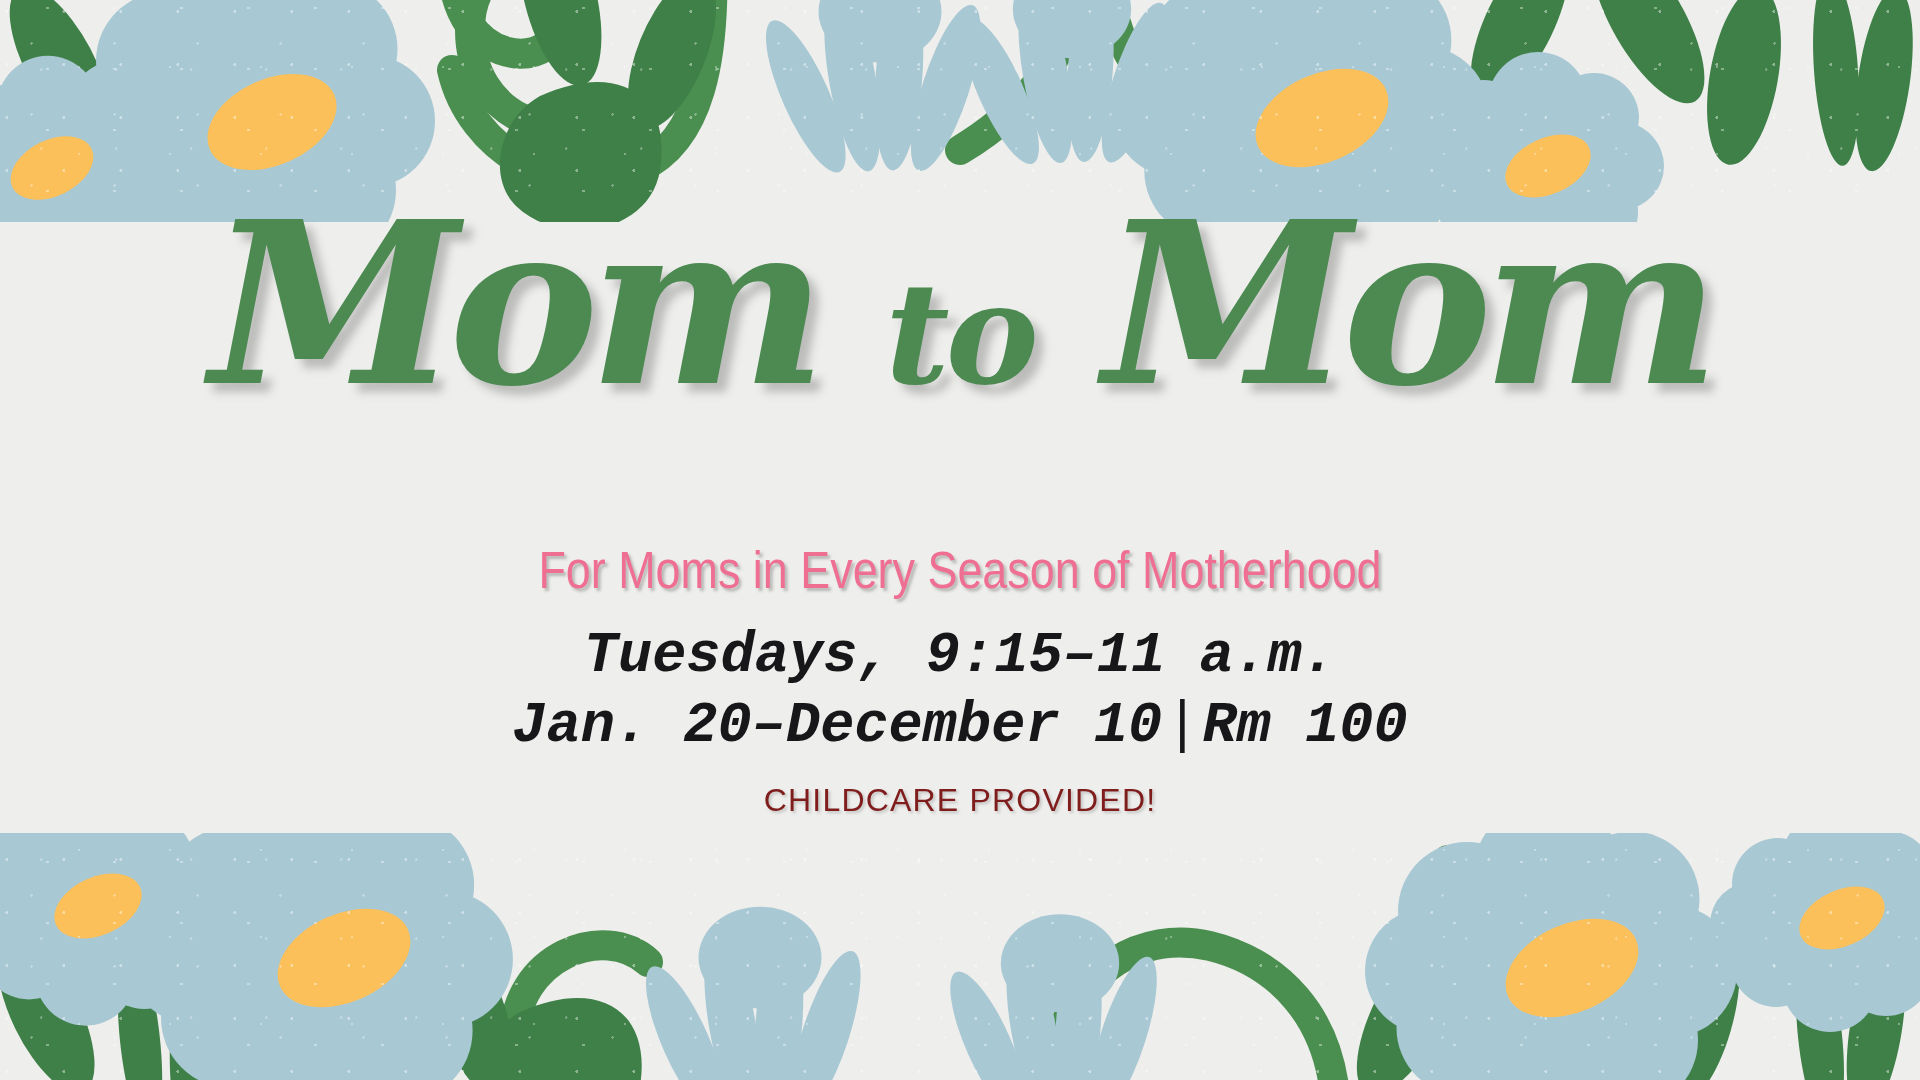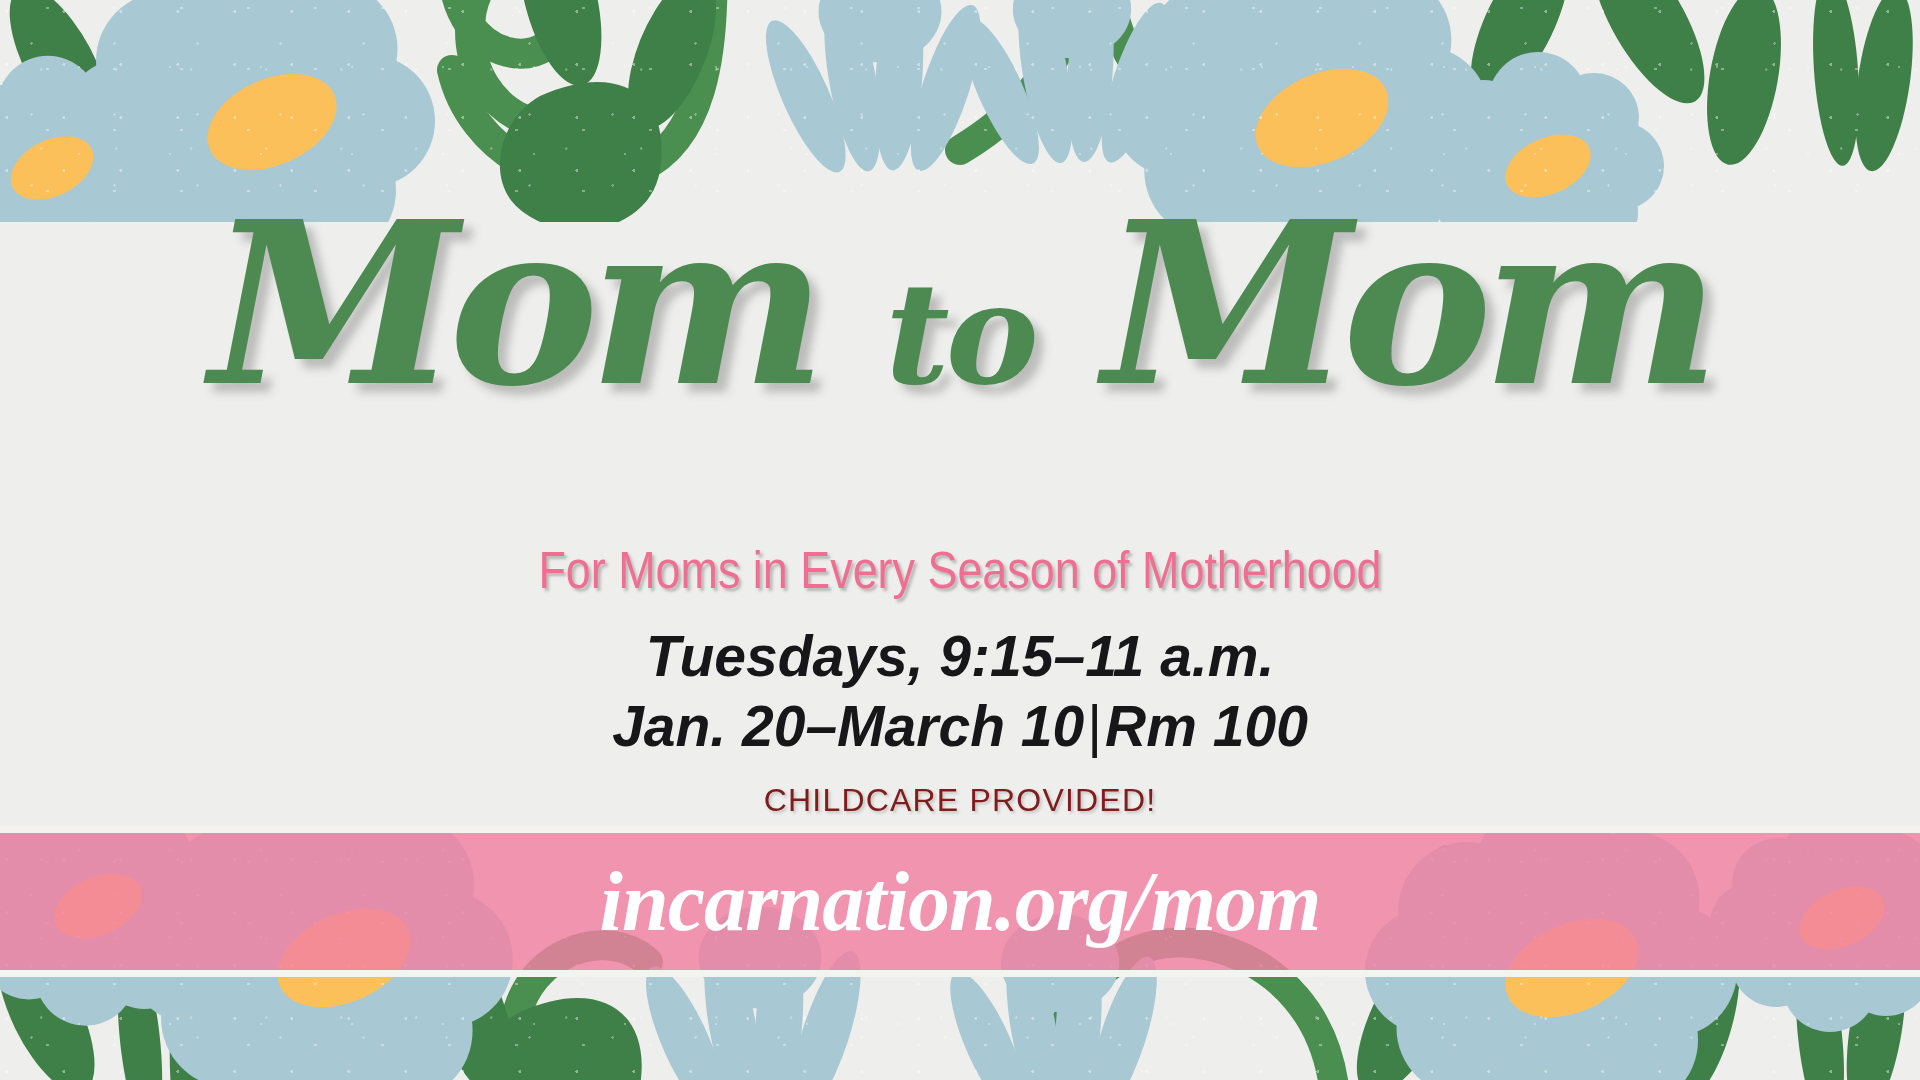--- a/index.html
+++ b/index.html
@@ -60,21 +60,21 @@
     font-family:"Liberation Sans",sans-serif;
     font-weight:400;font-size:51px;line-height:1;
     color:#ef6f93;
     transform:scaleX(.88);
     text-shadow:3px 3px 3px rgba(130,130,130,.5);
     white-space:nowrap;
   }
 
   .detail{
     position:absolute;left:0;right:0;
-    font-family:Liberation Sans, sans-serif;
+    font-family:Liberation Mono, monospace;
     font-style:italic;font-weight:700;
     font-size:57px;line-height:1;
     color:#17171a;
     white-space:nowrap;
   }
   .detail.line1{top:628px;}
   .detail.line2{top:698px;}
   .detail .bar{
     display:inline-block;padding:0 3px;font-style:normal;font-weight:400;
   }
@@ -230,26 +230,20 @@
       <span>Mom</span>
       <span class="tword">to</span>
       <span>Mom</span>
     </div>
 
     <div class="subtitle">For Moms in Every Season of Motherhood</div>
 
     <div class="detail line1">Tuesdays, 9:15–11 a.m.</div>
 
     <div class="detail line2">
-      <span>Jan. 20–March 10</span><span class="bar">|</span><span>Rm 100</span>
+      <span>Jan. 20–December 10</span><span class="bar">|</span><span>Rm 100</span>
     </div>
 
     <div class="childcare">CHILDCARE PROVIDED!</div>
   </div>
 
-  <div class="band">
-    <div class="band-rule top"></div>
-    <div class="band-tint"></div>
-    <div class="band-rule bottom"></div>
-    <div class="band-url">incarnation.org/mom</div>
-  </div>
 
 </div>
 
 </body></html>

